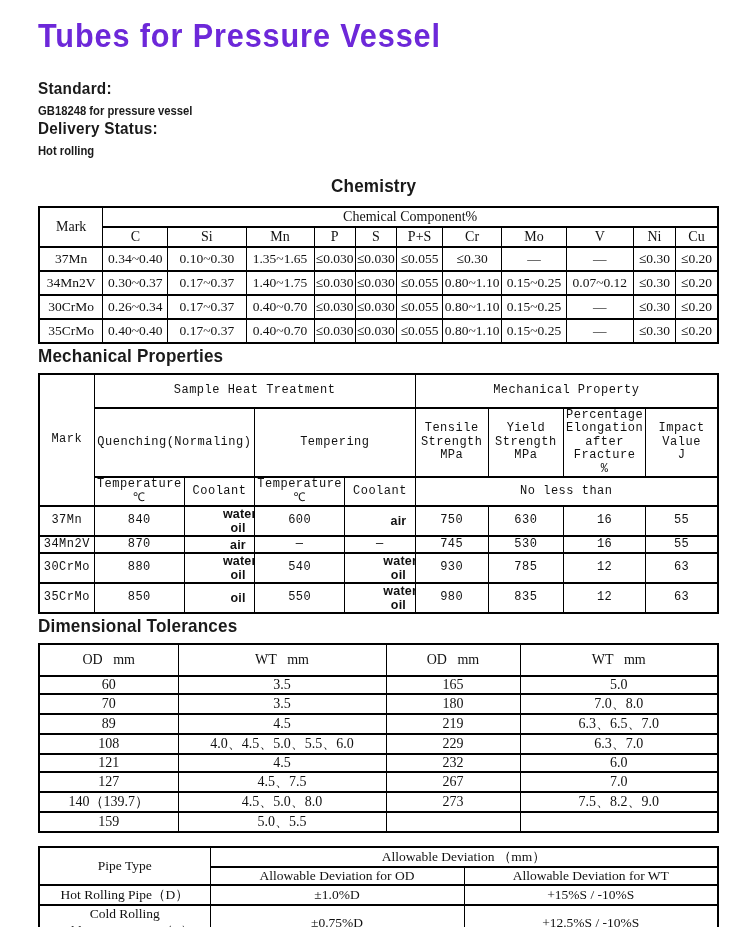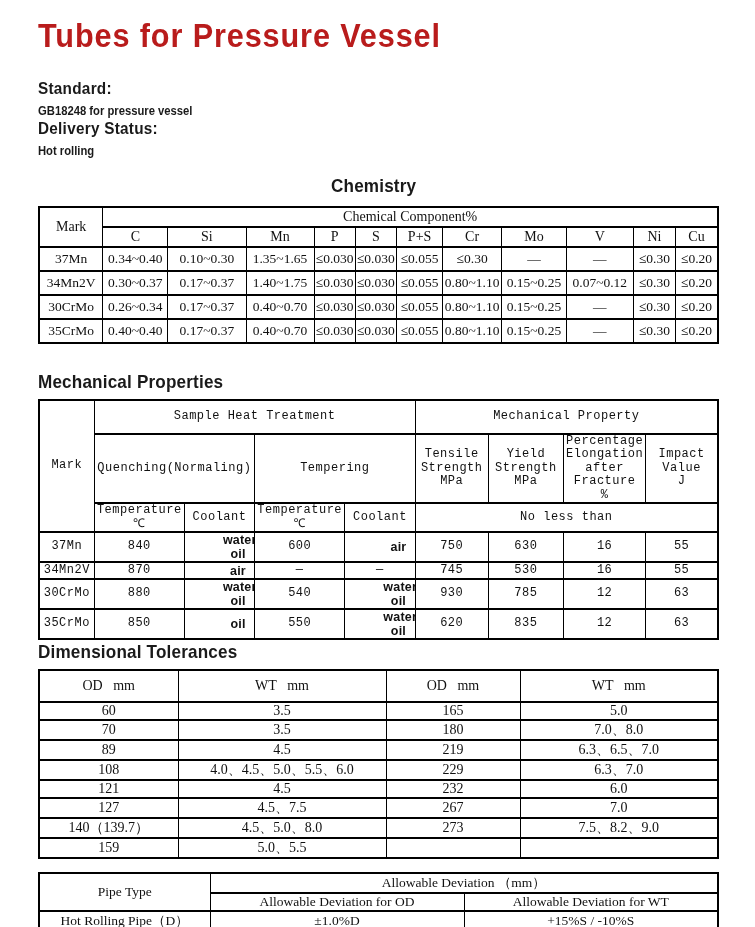--- a/index.html
+++ b/index.html
@@ -6,27 +6,27 @@
   html,body { margin:0; padding:0; }
   body {
     width:755px; height:927px; overflow:hidden;
     background:#ffffff; color:#1a1a1a;
     font-family:"Liberation Sans", sans-serif;
   }
   .page { padding:6px 36px 0 38px; }
 
   
   .cond { display:inline-block; transform:scaleX(0.90); transform-origin:0 60%; white-space:nowrap; }
-  .title { font-size:34px; font-weight:700; letter-spacing:1px; color:#b91c1c; margin:6px 0 0 0; line-height:46px; }
+  .title { font-size:34px; font-weight:700; letter-spacing:1px; color:#6d28d9; margin:6px 0 0 0; line-height:46px; }
   .label { font-size:17px; font-weight:700; letter-spacing:.3px; line-height:20px; margin-top:21px; }
   .smallval { font-size:12.5px; font-weight:700; line-height:15px; margin-top:5px; }
   .label2 { margin-top:0; }
   .section { font-size:19px; font-weight:700; letter-spacing:.2px; line-height:24px; }
   .sec-chem { margin-top:15px; margin-bottom:8px;text-align:center; }
-  .sec-mech { margin-top:26px; margin-bottom:5px; }
+  .sec-mech { margin-top:0; margin-bottom:5px; }
   .sec-dim  {  margin-bottom:5px; }
 
   table.tbl {
     border-collapse:collapse; table-layout:fixed;
     width:681px; border:2px solid #000;
   }
   .tbl td {
     border:1px solid #000; border-top-width:2px; border-bottom-width:2px;
     text-align:center; vertical-align:middle; padding:0 1px;
     white-space:pre-line; overflow:hidden; color:#111;
@@ -250,21 +250,21 @@
           <td>12</td>
           <td>63</td>
     </tr>
     <tr class="d4">
       <td>35CrMo</td>
           <td>850</td>
           <td class="sans">oil</td>
           <td>550</td>
           <td class="sans">water、
 oil</td>
-          <td>620</td>
+          <td>980</td>
           <td>835</td>
           <td>12</td>
           <td>63</td>
     </tr>
   </tbody>
     </table>
 
   <div class="section sec-dim"><span class="cond">Dimensional Tolerances</span></div>
 
   <table class="tbl dim">

